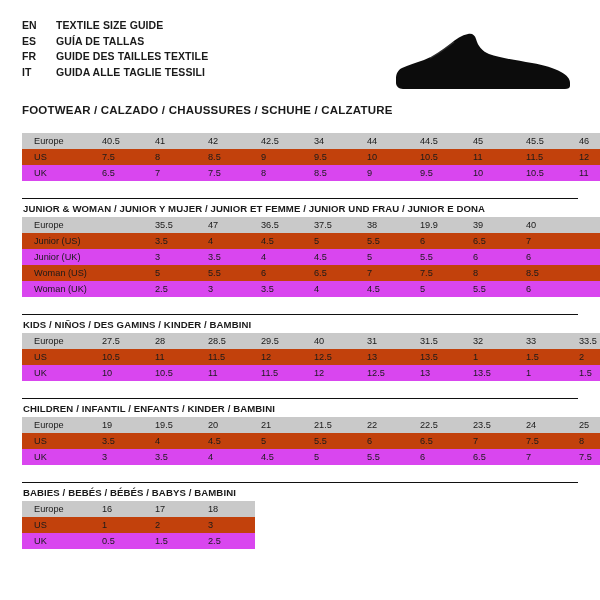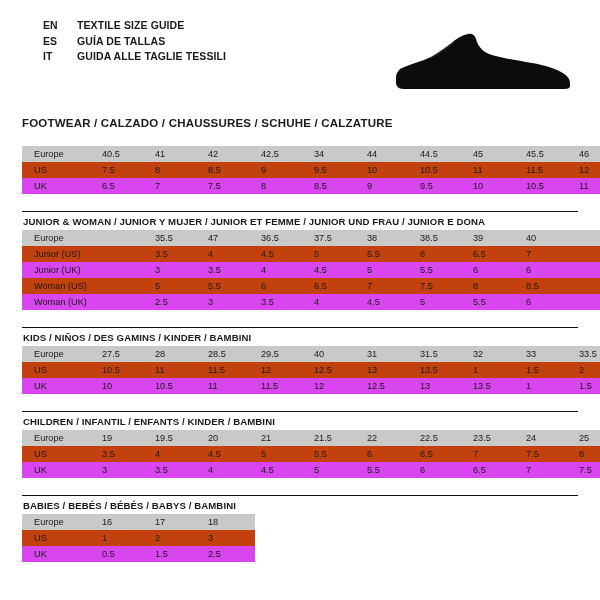--- a/index.html
+++ b/index.html
@@ -19,21 +19,20 @@
     width: 600px;
     height: 600px;
     box-sizing: border-box;
     padding: 18px 22px 0 22px;
   }
 
   
   .header {
     position: relative;
     height: 86px;
-    margin-left: 21px;
   }
   .lang-lines {
     font-size: 10.5px;
     line-height: 15.6px;
     font-weight: bold;
     letter-spacing: 0.1px;
   }
   .lang-row {
     white-space: nowrap;
   }
@@ -48,21 +47,20 @@
     position: absolute;
     right: 4px;
     top: 12px;
     width: 180px;
     height: 62px;
   }
 
   .section-title {
     font-size: 11.5px;
     font-weight: bold;
-    margin-top: 13px;
     margin-bottom: 0;
     letter-spacing: 0.2px;
   }
 
   
   .group {
     margin-top: 17px;
   }
   .group-head {
     font-size: 9.6px;
@@ -108,20 +106,23 @@
 
 <div class="page">
 
   <div class="header">
     <div class="lang-lines">
       <div class="lang-row">
         <span class="lang-code">EN</span><span class="lang-text">TEXTILE SIZE GUIDE</span>
       </div>
       <div class="lang-row">
         <span class="lang-code">ES</span><span class="lang-text">GUÍA DE TALLAS</span>
+      </div>
+      <div class="lang-row">
+        <span class="lang-code">FR</span><span class="lang-text">GUIDE DES TAILLES TEXTILE</span>
       </div>
       <div class="lang-row">
         <span class="lang-code">IT</span><span class="lang-text">GUIDA ALLE TAGLIE TESSILI</span>
       </div>
     </div>
 
     <svg class="shoe-art" viewBox="0 0 180 62">
       <path d="M2 48 C2 44 4 40 8 38 C14 35 22 33 30 30 C40 26 48 20 56 14 C62 9 68 5 74 4 C78 3 81 5 82 9 C84 16 88 21 95 24 C106 28 122 30 138 33 C150 35 160 38 167 42 C173 45 176 49 176 53 L176 56 C176 58 174 59 171 59 L9 59 C5 59 2 56 2 53 Z" fill="#0c0c0c"></path>
       <path d="M36 28 C44 24 52 18 60 12" stroke="#ffffff" stroke-width="1.4" fill="none" opacity="0.15"></path>
     </svg>
@@ -206,21 +207,21 @@
         </colgroup>
       <tbody>
           <tr class="shaded">
         <td class="label">Europe</td>
         <td></td>
         <td>35.5</td>
         <td>47</td>
         <td>36.5</td>
         <td>37.5</td>
         <td>38</td>
-        <td>38.5</td>
+        <td>19.9</td>
         <td>39</td>
         <td>40</td>
         <td></td>
       </tr>
       <tr class="plain">
         <td class="label">Junior (US)</td>
         <td></td>
         <td>3.5</td>
         <td>4</td>
         <td>4.5</td>

